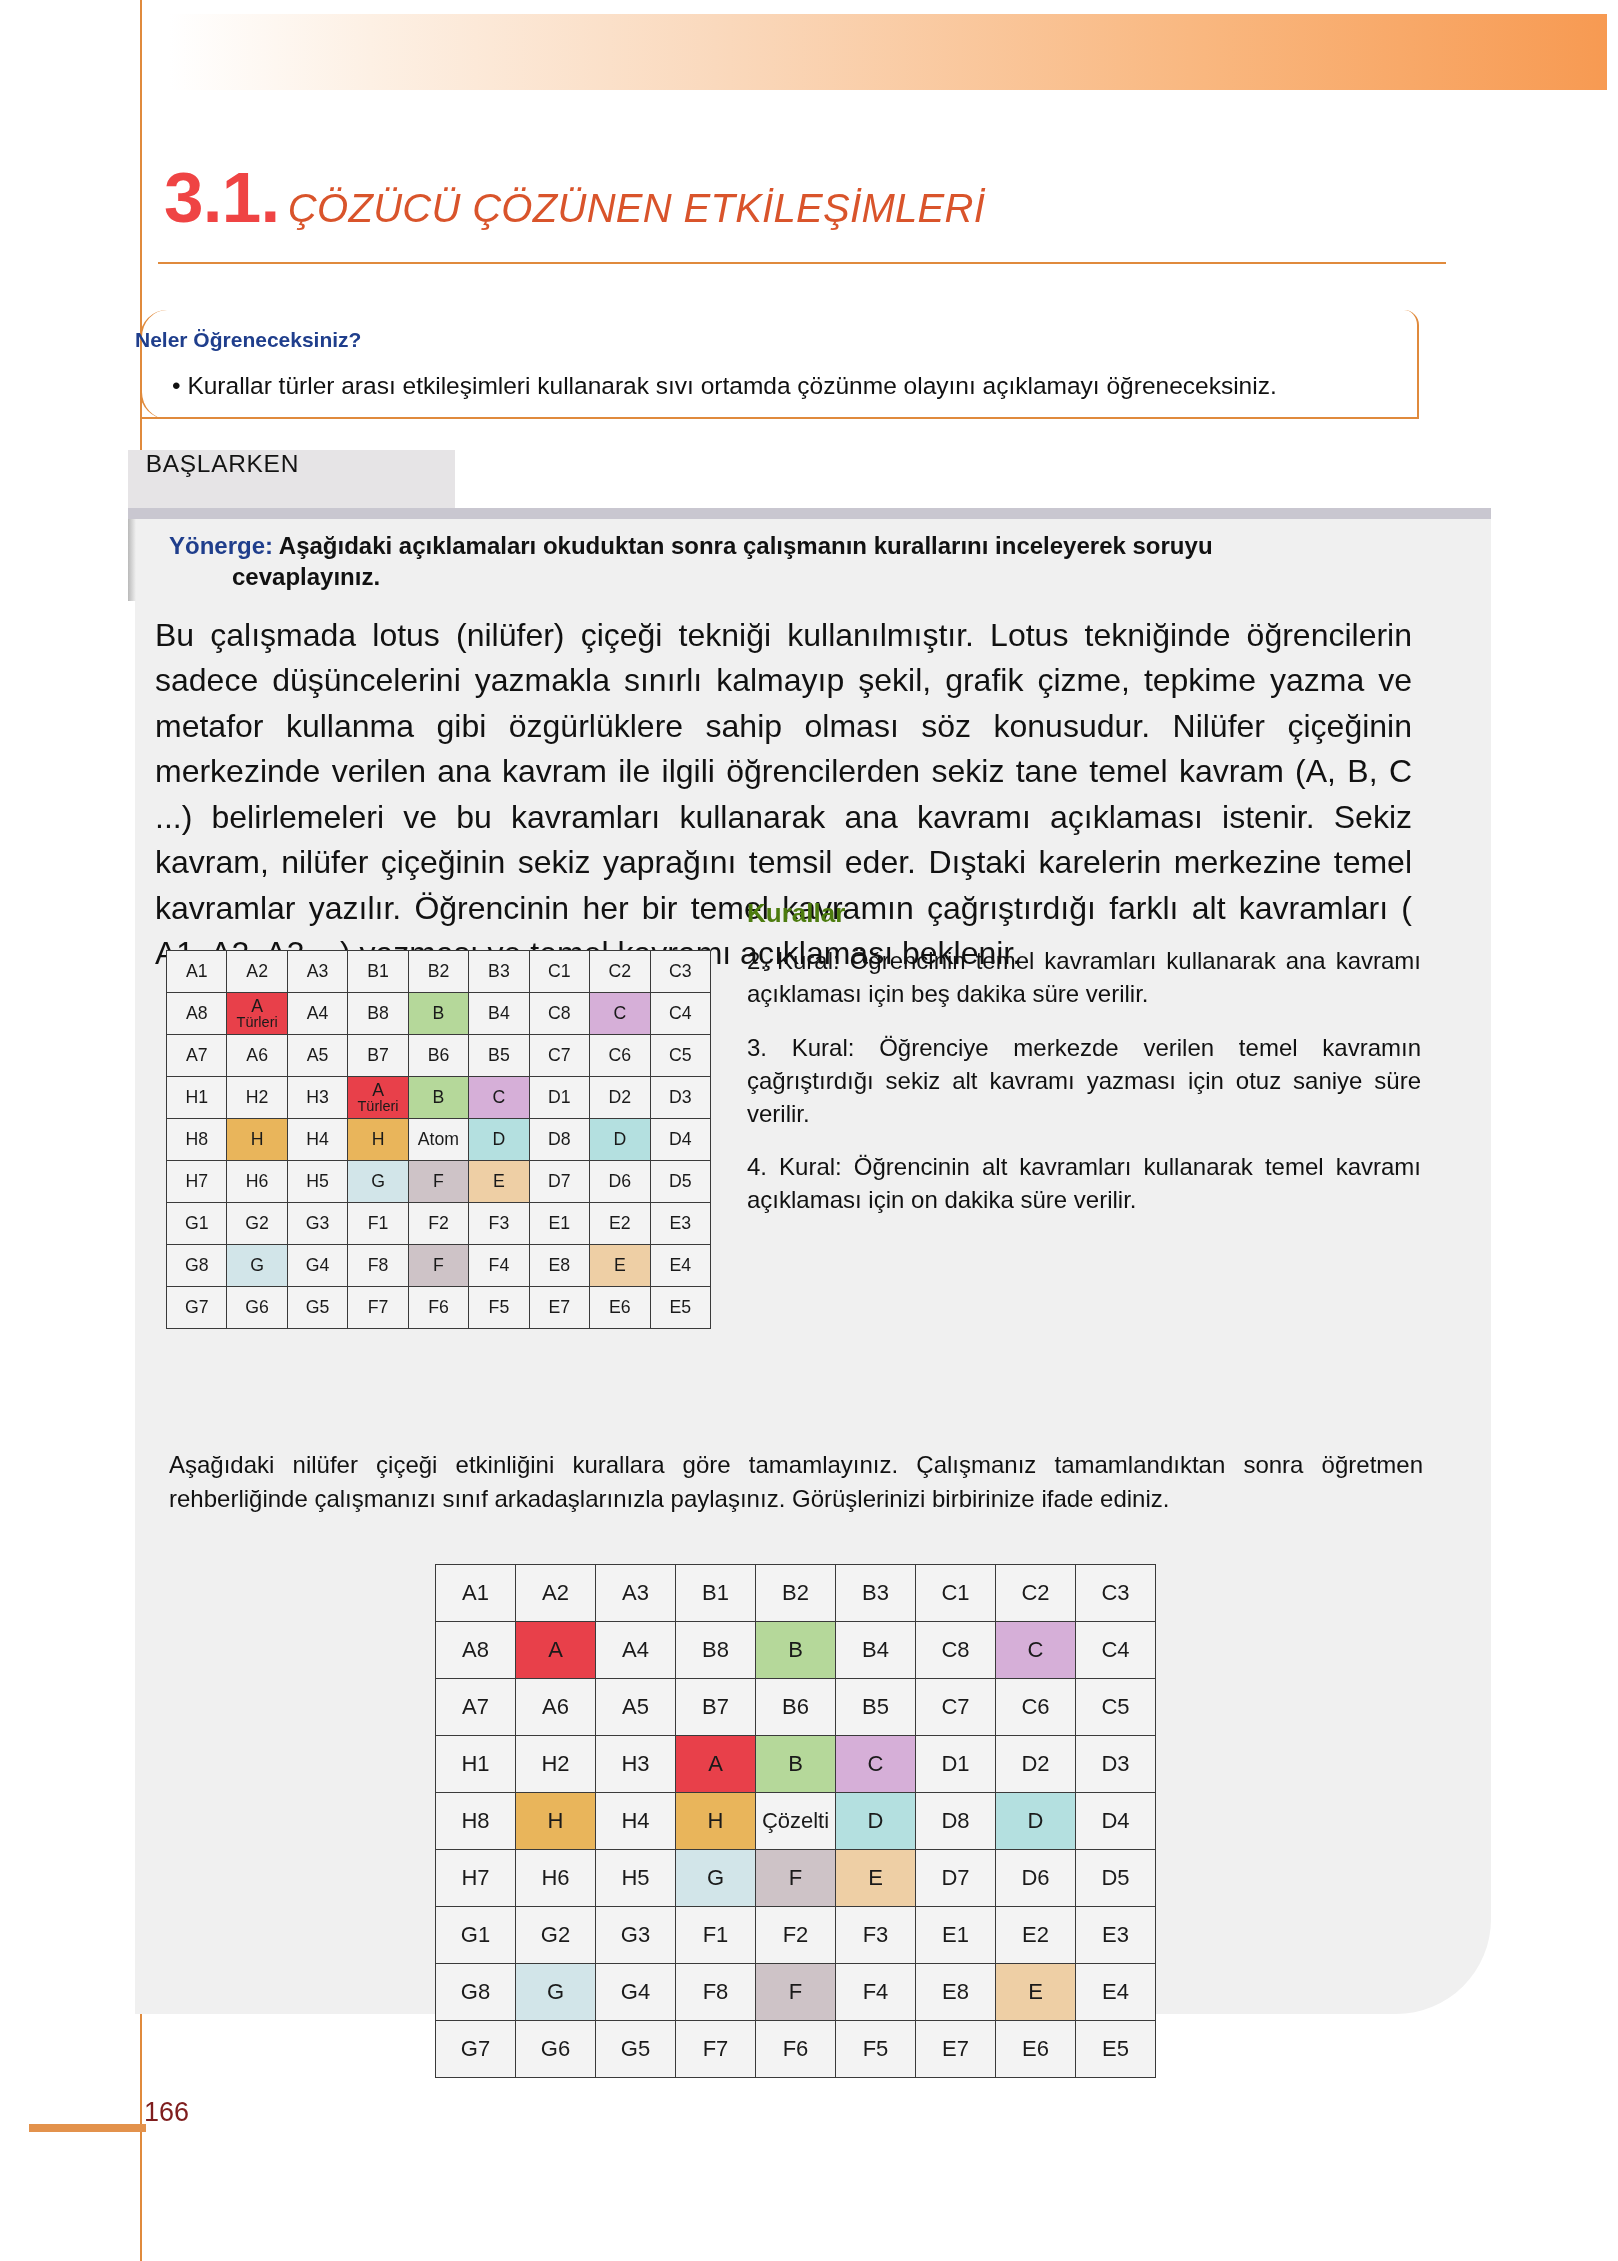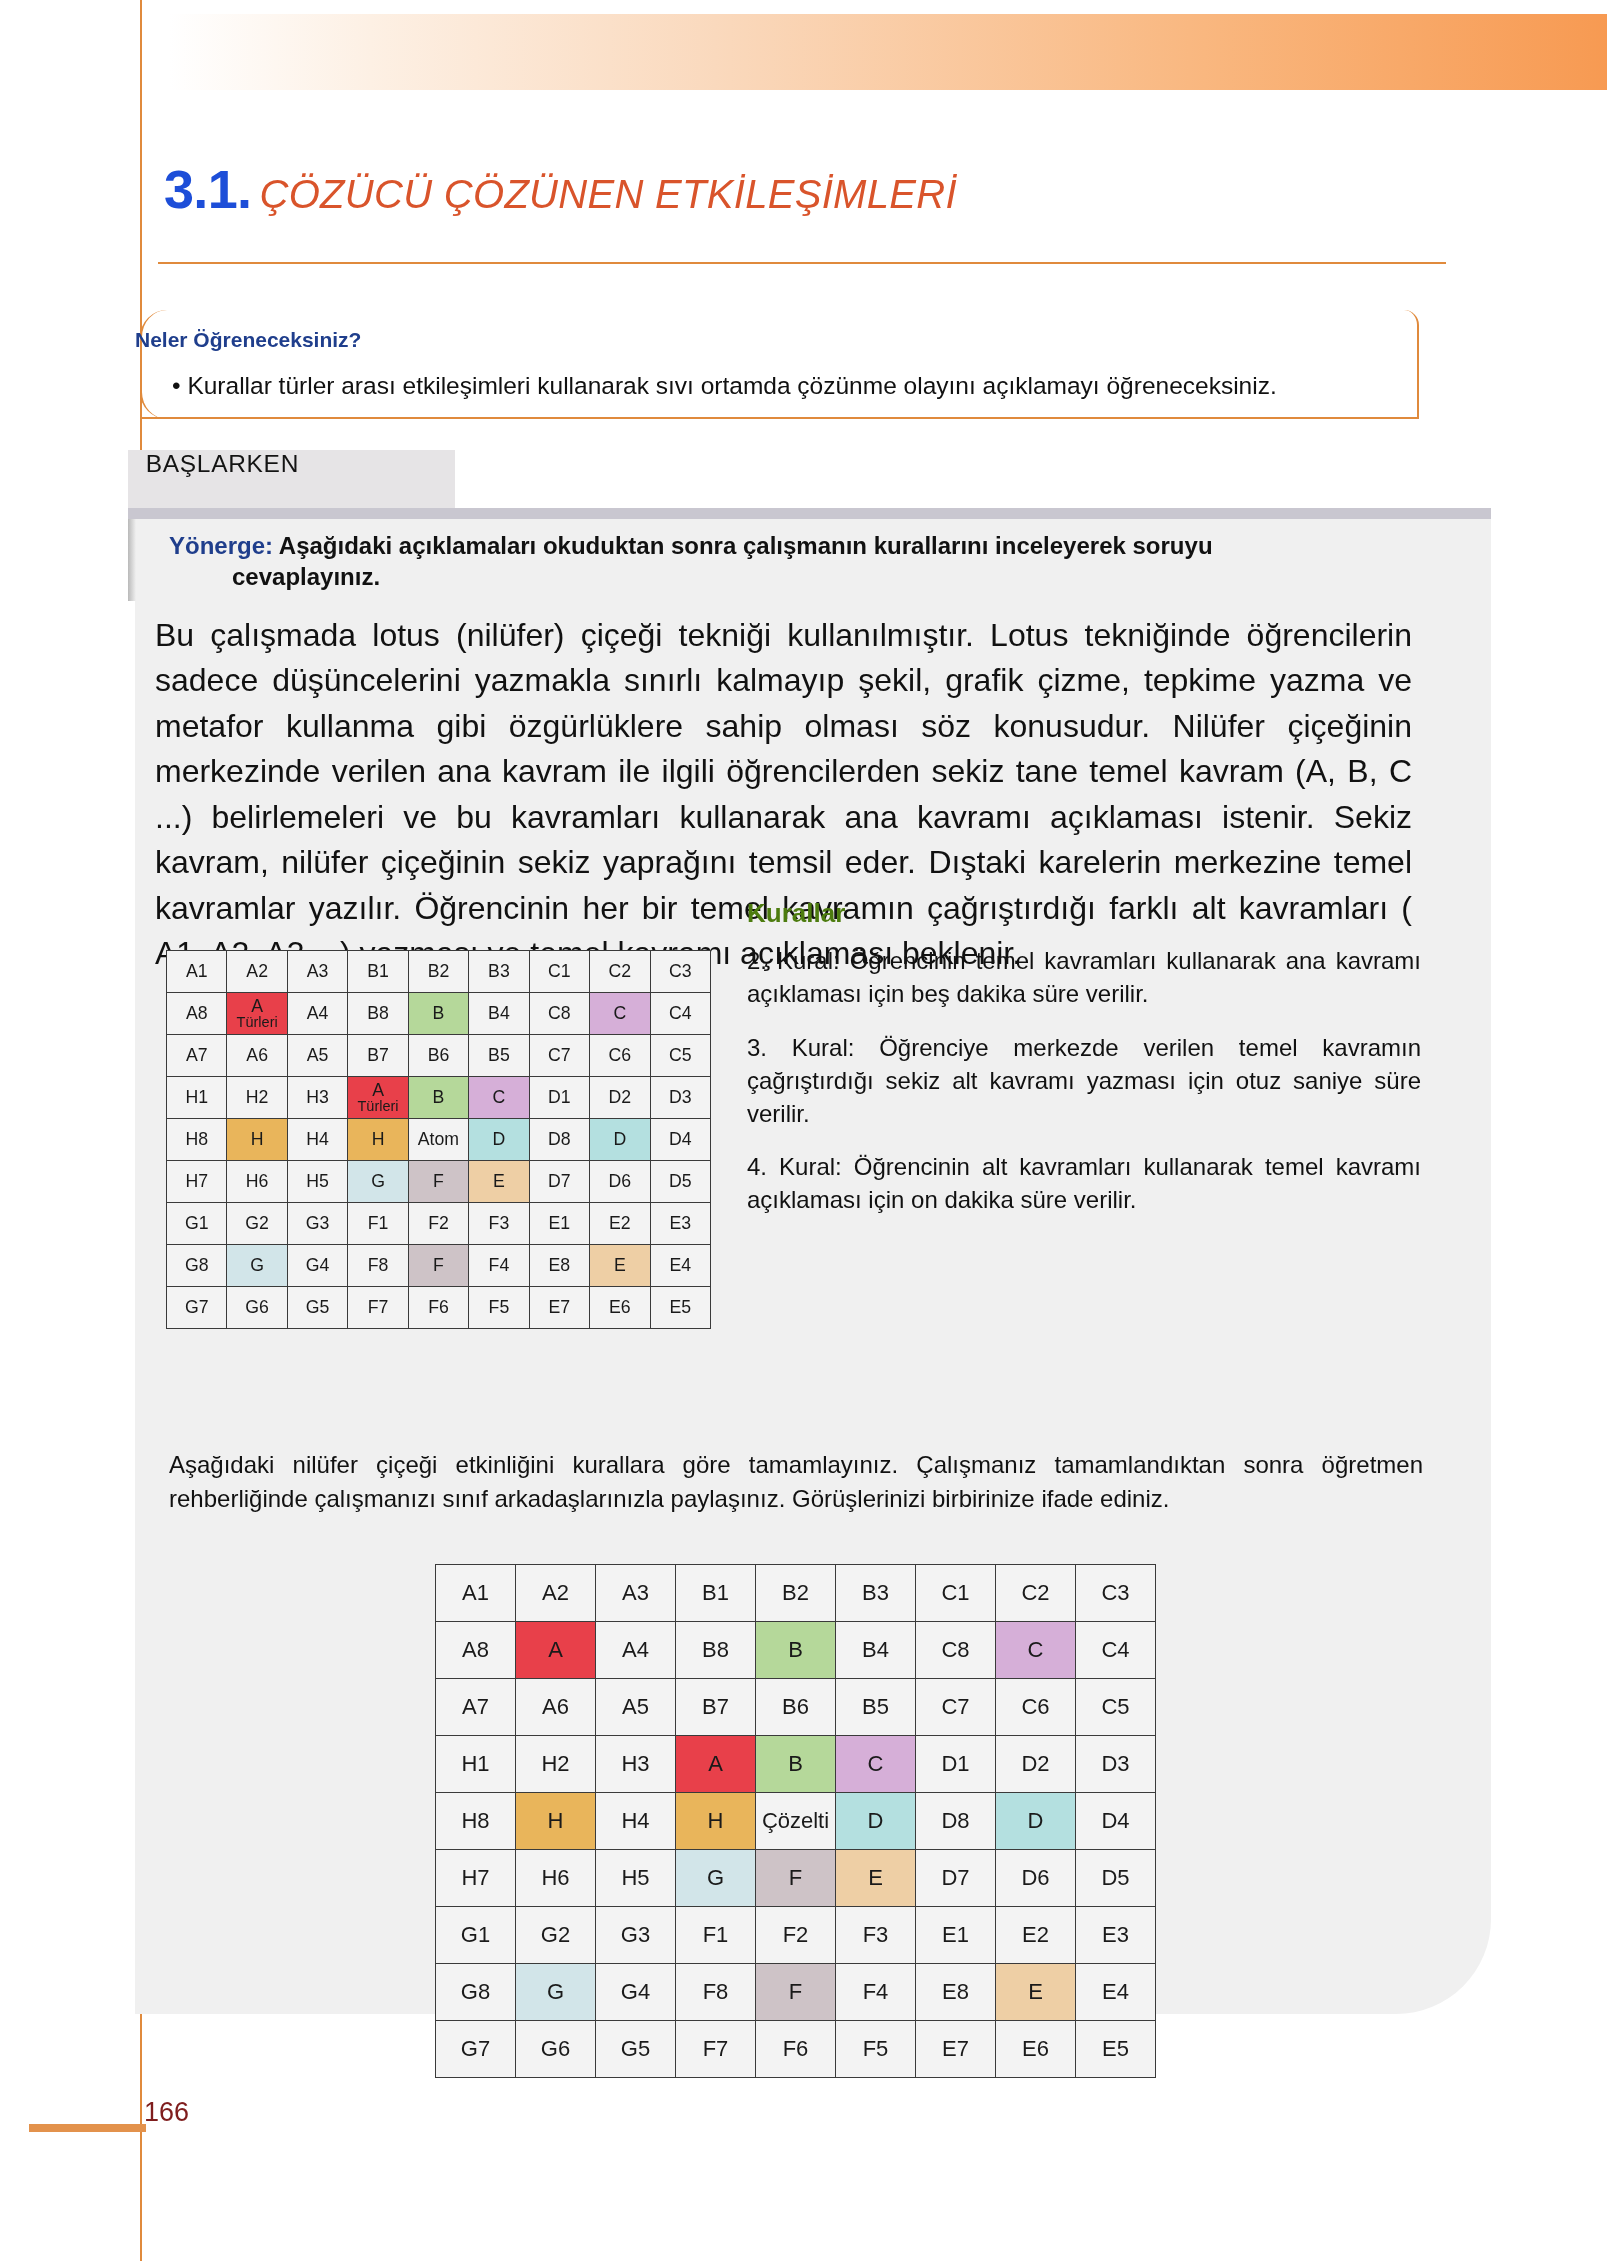--- a/index.html
+++ b/index.html
@@ -42,23 +42,23 @@
   
   .title-row {
     position: absolute;
     left: 164px;
     top: 162px;
     width: 1274px;
     display: flex;
     align-items: baseline;
   }
   .title-num {
-    font-size: 54px;
+    font-size: 71px;
     font-weight: bold;
-    color: #1d4ed8;
+    color: #ef4444;
     letter-spacing: -0.7px;
     line-height: 1;
   }
   .title-text {
     font-size: 40px;
     color: #d9542b;
     margin-left: 8.2px;
     line-height: 1;
     letter-spacing: 0.3px;
     font-style: italic;

